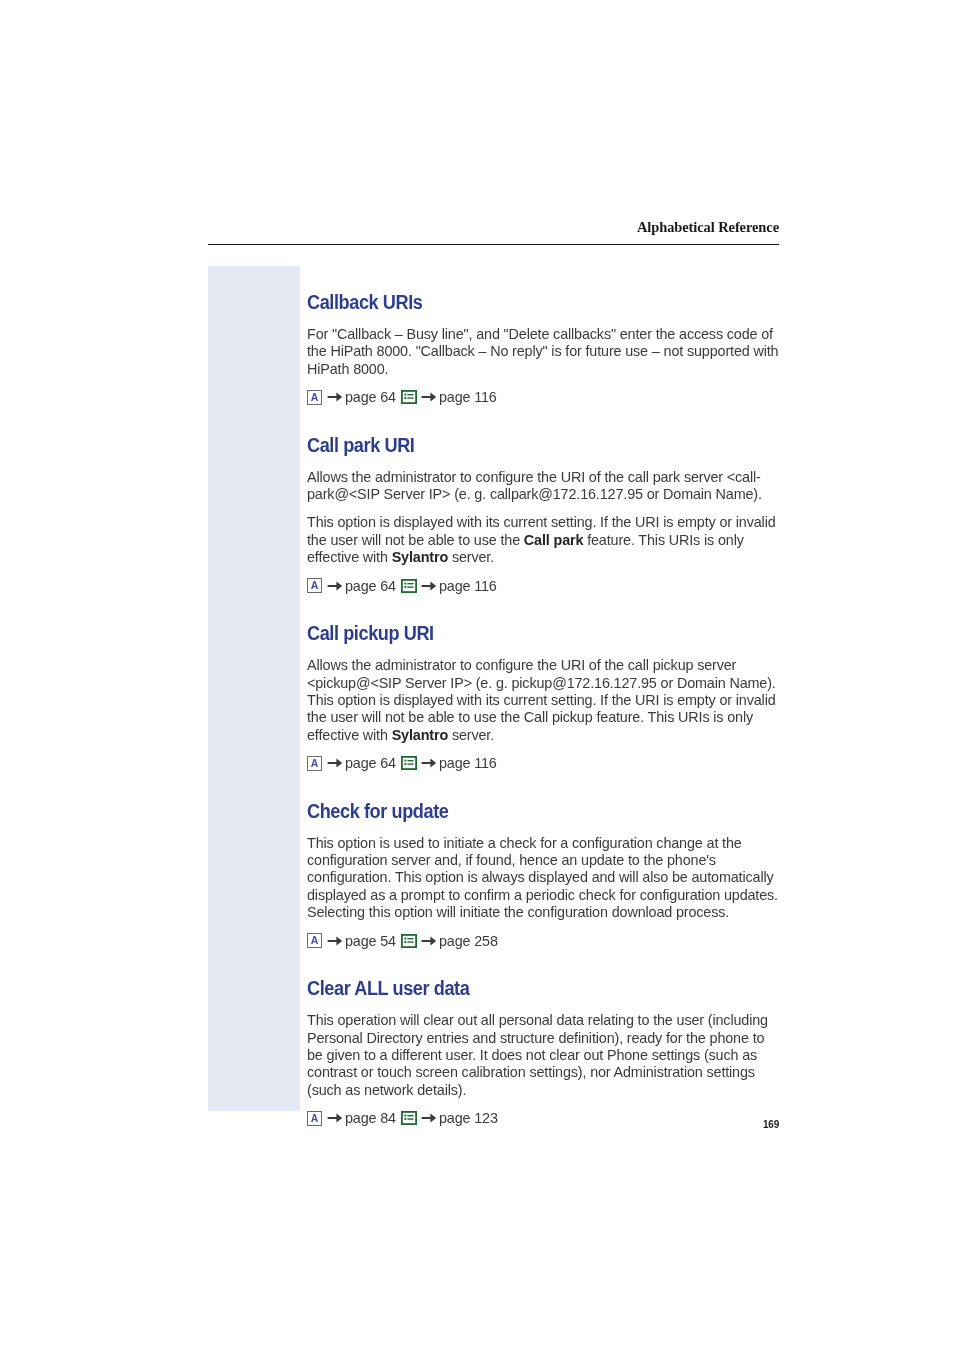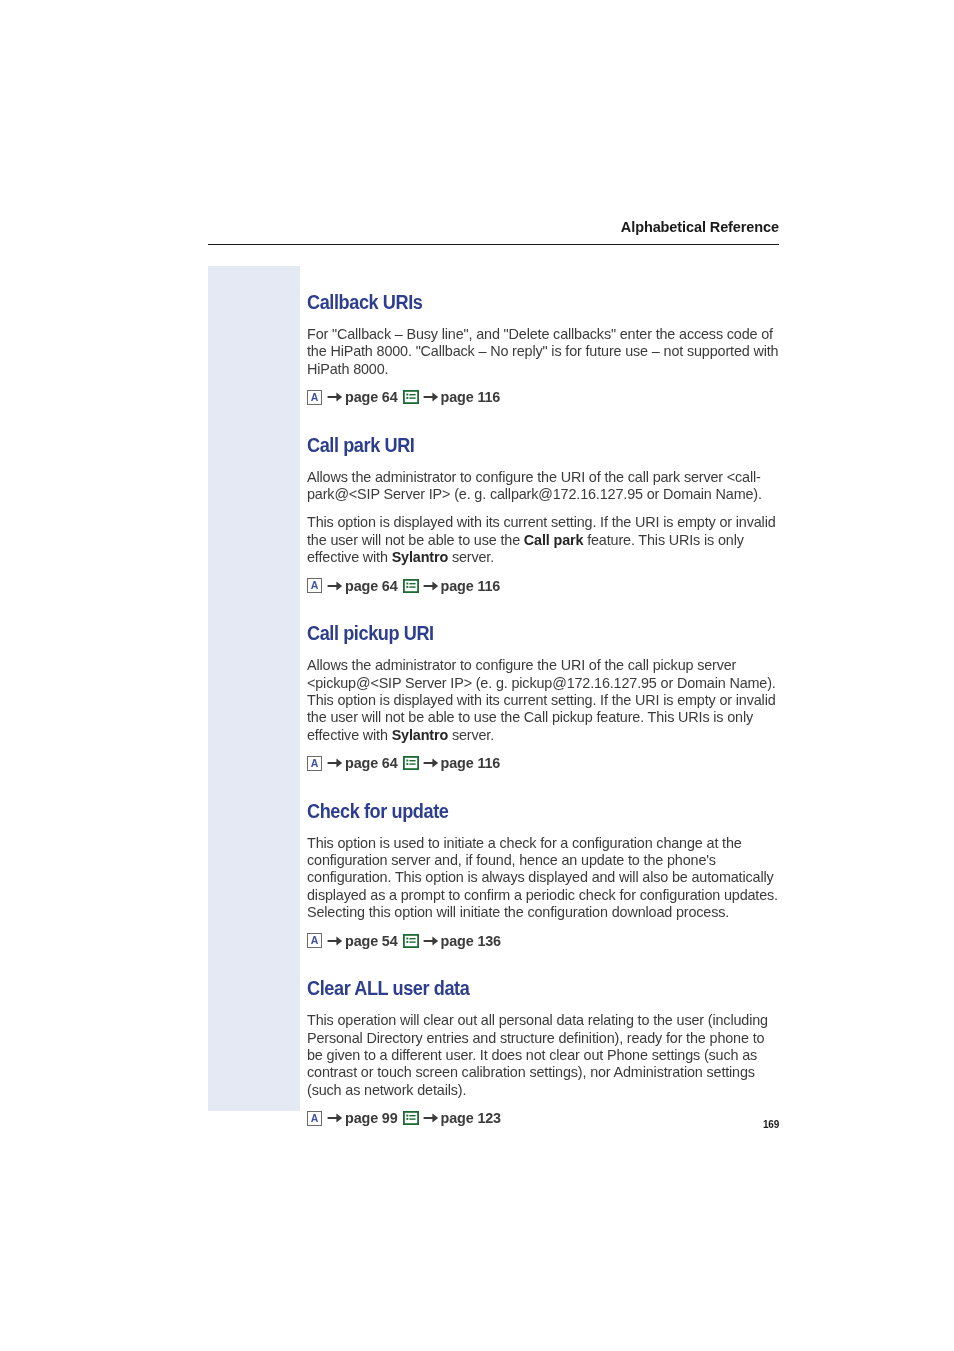--- a/index.html
+++ b/index.html
@@ -18,21 +18,21 @@
 
   
   .header-zone {
     position: absolute;
     left: 208px;
     top: 218px;
     width: 571px;
   }
   .header-title {
     text-align: right;
-    font-family: Liberation Sans, sans-serif;
+    font-family: Liberation Serif, serif;
     font-weight: bold;
     font-size: 14.5px;
     letter-spacing: -0.1px;
     color: #1a1a1a;
     line-height: 18px;
   }
   .header-rule {
     margin-top: 8px;
     border-top: 1.6px solid #1a1a1a;
     width: 100%;
@@ -115,21 +115,21 @@
     box-sizing: border-box;
   }
   .icon-list svg { display: block; }
   .arrow {
     display: inline-block;
     width: 16px;
     height: 14px;
     margin-right: 2px;
   }
   .arrow svg { display: block; }
-  .ref-text { white-space: pre; font-weight: bold; }
+  .ref-text { white-space: pre; }
 
   
   .folio {
     position: absolute;
     left: 0;
     top: 1119px;
     width: 779px;
     text-align: right;
     font-family: "Liberation Sans", sans-serif;
     font-weight: bold;
@@ -275,39 +275,39 @@
             <rect x="3.4" y="7.0" width="1.9" height="1.9" fill="#1d6b33"></rect>
             <rect x="6.4" y="4.0" width="6.2" height="1.4" fill="#1d6b33"></rect>
             <rect x="6.4" y="7.4" width="6.2" height="1.4" fill="#1d6b33"></rect>
           </svg>
         </span>
         <span class="arrow">
           <svg width="16" height="14" viewBox="0 0 16 14">
             <path d="M0.6 6.0 L9.4 6.0 L9.4 2.6 L15.2 7.0 L9.4 11.4 L9.4 8.0 L0.6 8.0 Z" fill="#3b3b3b"></path>
           </svg>
         </span>
-        <span class="ref-text">page 136</span>
+        <span class="ref-text">page 258</span>
       </div>
       <div class="gap-s"></div>
       <h2 class="section-heading">Clear ALL user data</h2>
       <div class="gap-h"></div>
       <p class="body">This operation will clear out all personal data relating to the user (including Personal Directory entries and structure definition), ready for the phone to be given to a different user. It does not clear out Phone settings (such as contrast or touch screen calibration settings), nor Administration settings (such as network details).</p>
       <div class="gap-r"></div>
       <div class="ref-line">
         <span class="icon-a">
           <svg width="11" height="11" viewBox="0 0 11 11">
             <text x="5.5" y="9.2" font-family="Liberation Sans, sans-serif" font-size="10.5" font-weight="bold" fill="#3f50a8" text-anchor="middle">A</text>
           </svg>
         </span>
         <span class="arrow">
           <svg width="16" height="14" viewBox="0 0 16 14">
             <path d="M0.6 6.0 L9.4 6.0 L9.4 2.6 L15.2 7.0 L9.4 11.4 L9.4 8.0 L0.6 8.0 Z" fill="#3b3b3b"></path>
           </svg>
         </span>
-        <span class="ref-text">page 99</span>
+        <span class="ref-text">page 84</span>
         <span class="icon-list">
           <svg width="16" height="14" viewBox="0 0 16 14">
             <rect x="0.9" y="0.9" width="14.2" height="12.2" fill="#ffffff" stroke="#1d6b33" stroke-width="1.8"></rect>
             <rect x="3.4" y="3.6" width="1.9" height="1.9" fill="#1d6b33"></rect>
             <rect x="3.4" y="7.0" width="1.9" height="1.9" fill="#1d6b33"></rect>
             <rect x="6.4" y="4.0" width="6.2" height="1.4" fill="#1d6b33"></rect>
             <rect x="6.4" y="7.4" width="6.2" height="1.4" fill="#1d6b33"></rect>
           </svg>
         </span>
         <span class="arrow">

